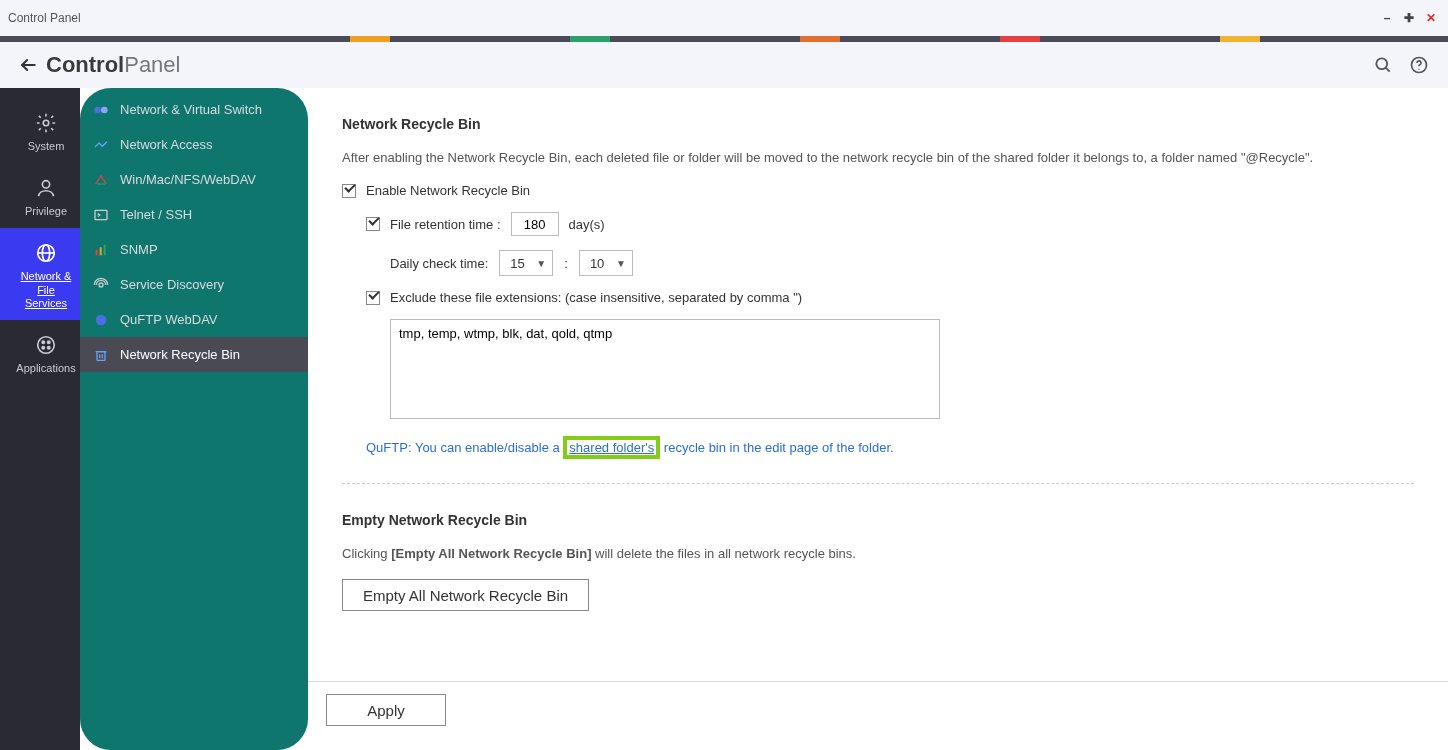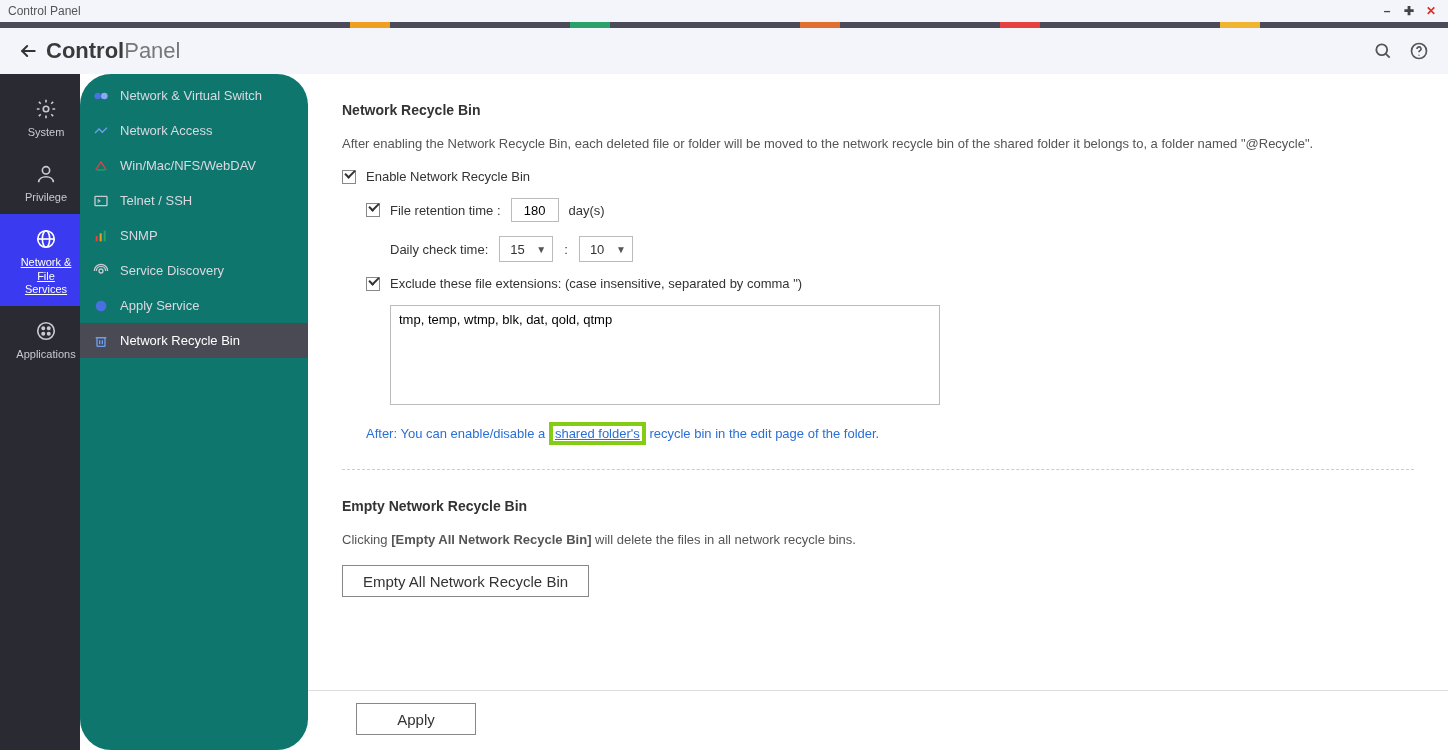--- a/index.html
+++ b/index.html
@@ -9,21 +9,21 @@
     color: #333;
     background: #f3f5fa;
     width: 1448px;
     height: 750px;
     overflow: hidden;
     display: flex;
     flex-direction: column;
   }
   
   .titlebar {
-    height: 22px;
+    height: 36px;
     background: #f3f5fa;
     display: flex;
     align-items: center;
     padding: 0 8px;
     font-size: 12px;
     color: #555;
     justify-content: space-between;
   }
   .titlebar .spacer { flex: 1; }
   .titlebar .win-btn {
@@ -159,23 +159,23 @@
   .note-line .nk { color:#2a6fd6; }
   .note-line .lnk { color:#2a6fd6; text-decoration:underline; border:4px solid #84cc16; padding:0 2px; cursor:pointer;}
   hr.dash { border:none; border-top:1px dashed #ccc; margin: 28px 0; }
   .btn {
     display:inline-flex; align-items:center; justify-content:center;
     height:32px; padding:0 20px; border:1px solid #888; background:#fff;
     font-size:15px; cursor:pointer; color:#333;
   }
   
   .footer {
-    position:absolute; left:0; right:0; bottom:3px;
+    position:absolute; left:0; right:0; bottom:12px;
     border-top:1px solid #ddd;
-    padding: 12px 48px;
+    padding: 12px 18px;
     background:#fff;
   }
   .footer .btn { width:120px; }
 </style>
 </head>
 <body>
 
 <div class="titlebar">
   <span>Control Panel</span>
   <div class="spacer"></div>
@@ -319,21 +319,21 @@
           </svg>
         </span>
       <span>Service Discovery</span>
     </div>
     <div class="sitem">
       <span class="sico">
           <svg width="16" height="16" viewBox="0 0 24 24" fill="#4a6fe0">
             <circle cx="12" cy="12" r="8"></circle>
           </svg>
         </span>
-      <span>Apply Service</span>
+      <span>QuFTP WebDAV</span>
     </div>
     <div class="sitem active">
       <span class="sico">
           <svg width="16" height="16" viewBox="0 0 24 24" fill="none" stroke="#6aa0f0" stroke-width="2">
             <rect x="6" y="7" width="12" height="13" rx="1"></rect>
             <line x1="4" y1="7" x2="20" y2="7"></line>
             <line x1="10" y1="11" x2="10" y2="17"></line>
             <line x1="14" y1="11" x2="14" y2="17"></line>
           </svg>
         </span>
@@ -374,21 +374,21 @@
     <div class="chk-row indent1">
       <span class="chk checked"></span>
       <span>Exclude these file extensions: (case insensitive, separated by comma ")</span>
     </div>
 
     <div class="indent2" style="margin-bottom:18px;">
       <textarea class="txtarea" style="">tmp, temp, wtmp, blk, dat, qold, qtmp</textarea>
     </div>
 
     <div class="indent1 note-line">
-      <span class="nk">After:</span>
+      <span class="nk">QuFTP:</span>
       <span class="nk">You can enable/disable a</span>
       <span class="lnk">shared folder's</span>
       <span class="nk">recycle bin in the edit page of the folder.</span>
     </div>
 
     <hr class="dash">
 
     <h3>Empty Network Recycle Bin</h3>
     <p>
       <span>Clicking </span><b>[Empty All Network Recycle Bin]</b><span> will delete the files in all network recycle bins.</span>

